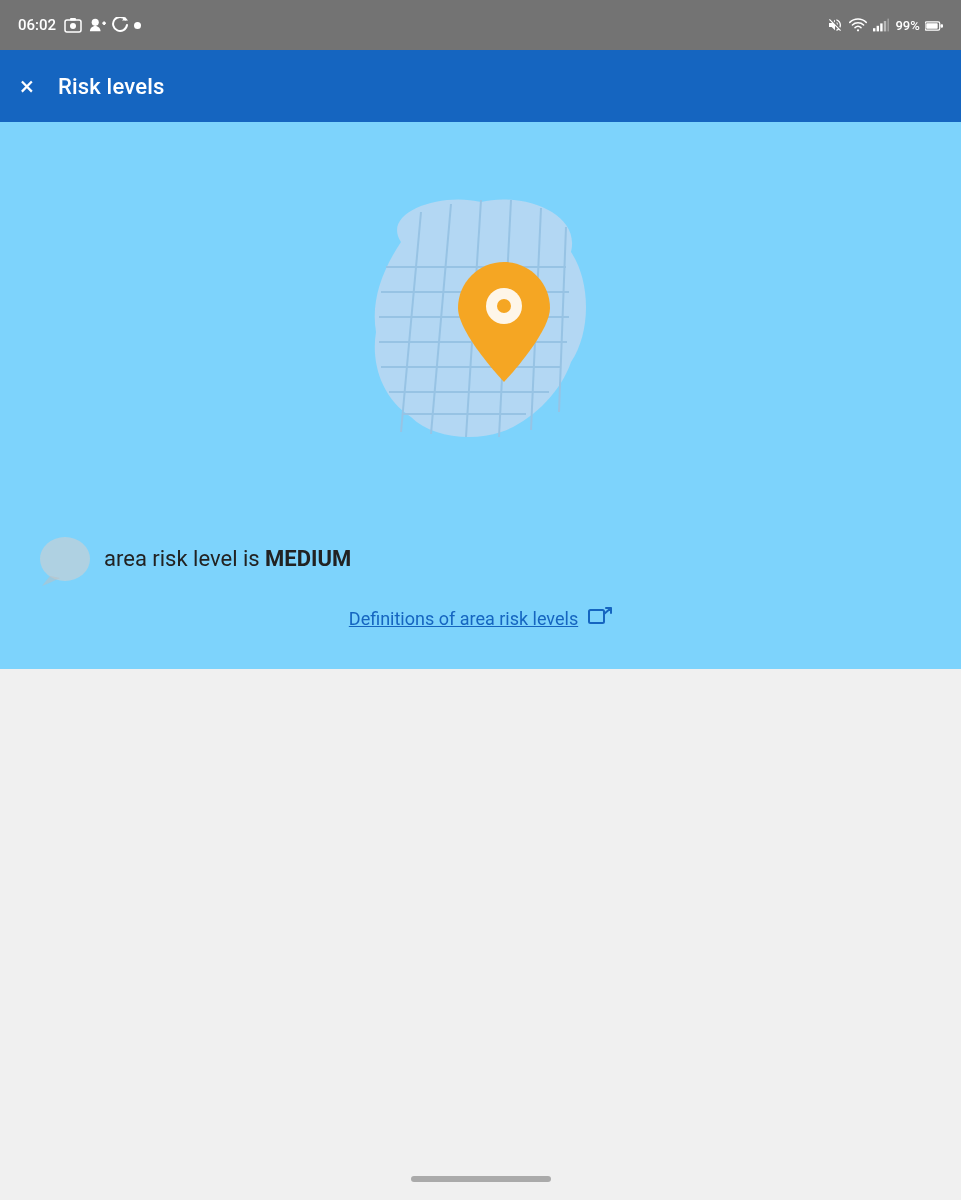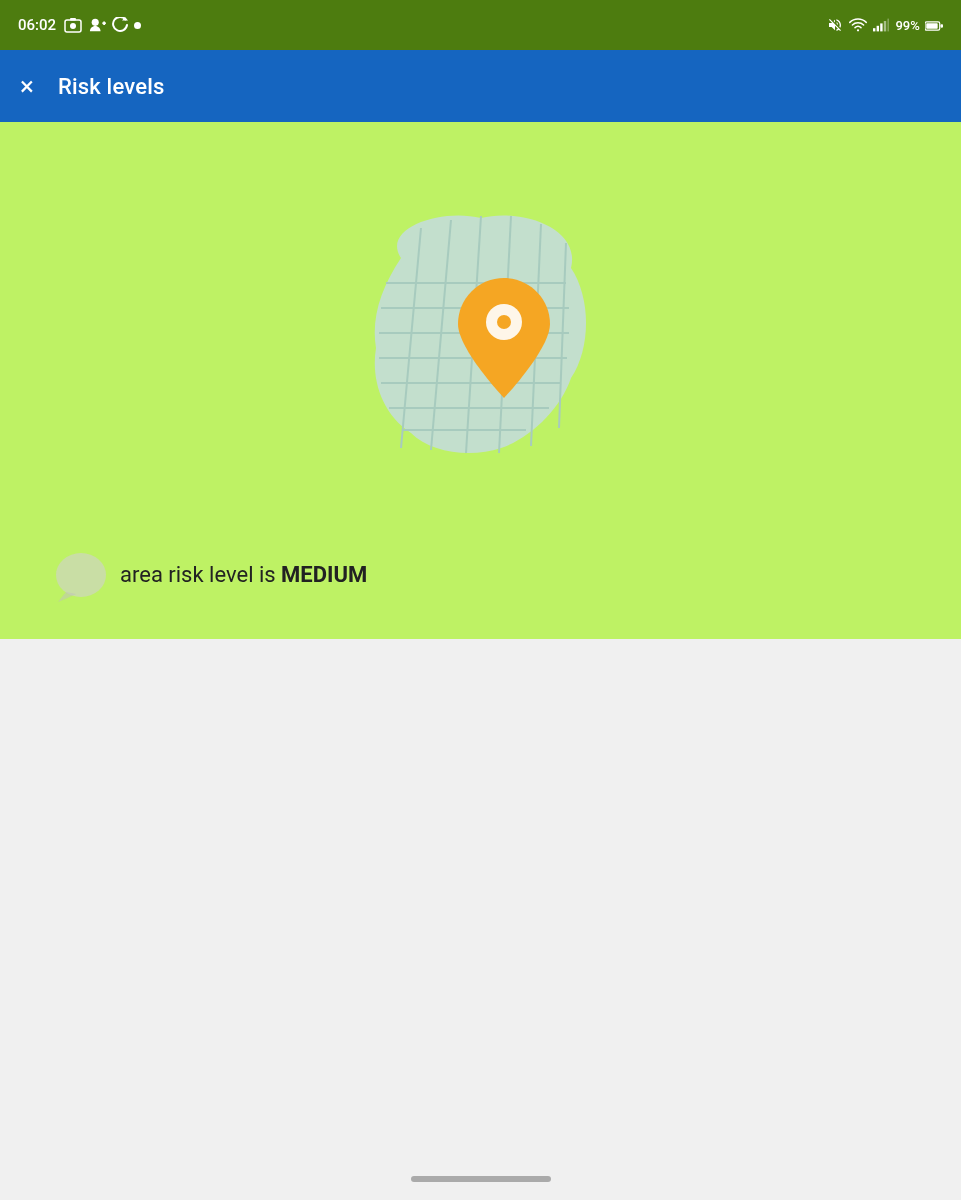--- a/index.html
+++ b/index.html
@@ -10,21 +10,21 @@
       background: #f0f0f0;
       font-family: 'Roboto', Arial, sans-serif;
       overflow: hidden;
       position: relative;
     }
 
     
     #status-bar {
       width: 100%;
       height: 50px;
-      background: #4d7c0f;
+      background: #737373;
       display: flex;
       align-items: center;
       justify-content: space-between;
       padding: 0 18px;
     }
 
     .status-left {
       display: flex;
       align-items: center;
       gap: 8px;
@@ -69,22 +69,22 @@
     .app-bar-title {
       color: white;
       font-size: 22px;
       font-weight: 500;
       letter-spacing: 0.2px;
     }
 
     
     #main-content {
       width: 100%;
-      background: #bef264;
-      padding: 16px;
+      background: #7dd3fc;
+      padding: 0;
       display: flex;
       flex-direction: column;
       align-items: center;
     }
 
     
     #map-illustration {
       width: 100%;
       display: flex;
       justify-content: center;
@@ -276,16 +276,25 @@
     <svg class="speech-bubble-icon" width="62" height="55" viewBox="0 0 62 55" fill="none" xmlns="http://www.w3.org/2000/svg">
       <ellipse cx="25" cy="27" rx="25" ry="22" fill="#d0d0d0" opacity="0.6"></ellipse>
       <path d="M10 44 Q5 50 2 54 Q12 50 20 46" fill="#c0c0c0" opacity="0.5"></path>
     </svg>
     <span class="risk-level-text">
       <span>area risk level is </span><strong>MEDIUM</strong>
     </span>
   </div>
 
 
+  <div id="definitions-link">
+    <a class="definitions-anchor" href="#">Definitions of area risk levels</a>
+    <span class="external-icon">
+      <svg width="24" height="22" viewBox="0 0 24 22" fill="none" xmlns="http://www.w3.org/2000/svg">
+        <rect x="1" y="3" width="15" height="13" rx="1.5" fill="none" stroke="#1565C0" stroke-width="2"></rect>
+        <path d="M16 7 L23 1 M18 1 L23 1 L23 6" stroke="#1565C0" stroke-width="2" stroke-linecap="round" stroke-linejoin="round" fill="none"></path>
+      </svg>
+    </span>
+  </div>
 
 </div>
 
 <div id="scroll-indicator"></div>
 
 </body></html>

